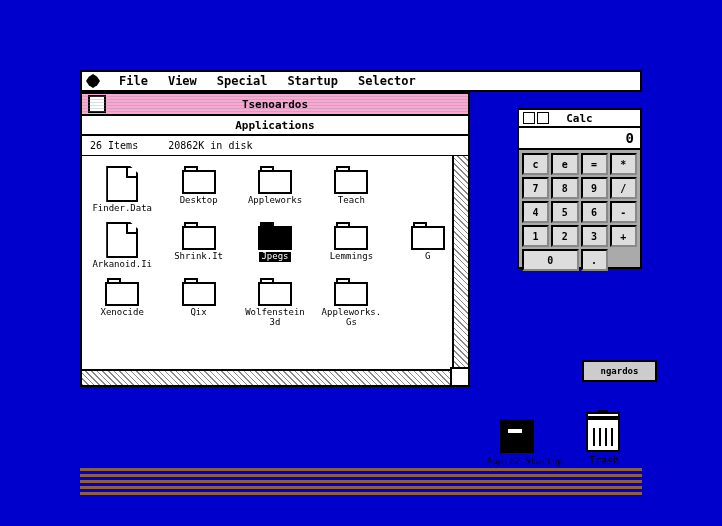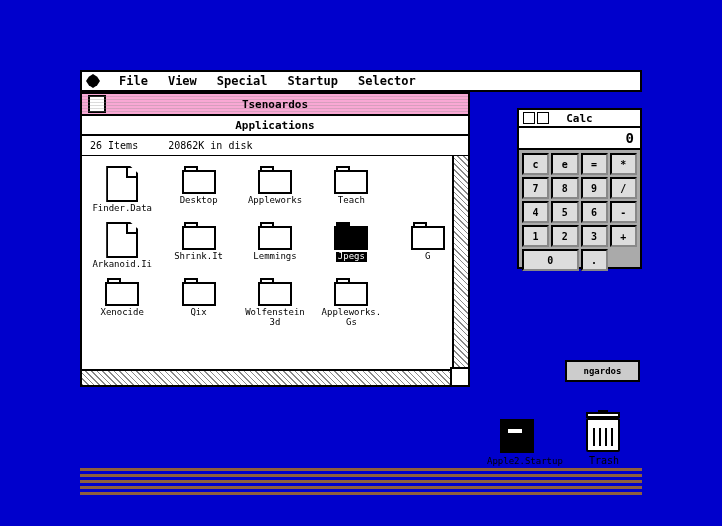--- a/index.html
+++ b/index.html
@@ -275,21 +275,21 @@
     }
 
     .calc-btn.zero {
       grid-column: span 2;
     }
 
     
     .small-window {
       position: absolute;
       top: 360px;
-      right: 82px;
+      right: 65px;
       width: 75px;
       height: 22px;
       background: #CCCCCC;
       border: 2px solid #000;
       display: flex;
       align-items: center;
       justify-content: center;
       font-size: 9px;
       z-index: 6;
     }
@@ -518,33 +518,33 @@
 
       <div class="file-icon">
         <div class="folder-icon-img">
           <div class="folder-tab"></div>
           <div class="folder-body"></div>
         </div>
         <span class="file-label">Shrink.It</span>
       </div>
 
       <div class="file-icon">
+        <div class="folder-icon-img black-folder">
+          <div class="folder-tab"></div>
+          <div class="folder-body"></div>
+        </div>
+        <span class="file-label" style="background:#000;color:#fff;padding:0 2px;">Jpegs</span>
+      </div>
+
+      <div class="file-icon">
         <div class="folder-icon-img">
           <div class="folder-tab"></div>
           <div class="folder-body"></div>
         </div>
         <span class="file-label">Lemmings</span>
-      </div>
-
-      <div class="file-icon">
-        <div class="folder-icon-img black-folder">
-          <div class="folder-tab"></div>
-          <div class="folder-body"></div>
-        </div>
-        <span class="file-label" style="background:#000;color:#fff;padding:0 2px;">Jpegs</span>
       </div>
 
       <div class="file-icon" style="overflow:hidden;">
         <div class="folder-icon-img">
           <div class="folder-tab"></div>
           <div class="folder-body"></div>
         </div>
         <span class="file-label">G</span>
       </div>
 

